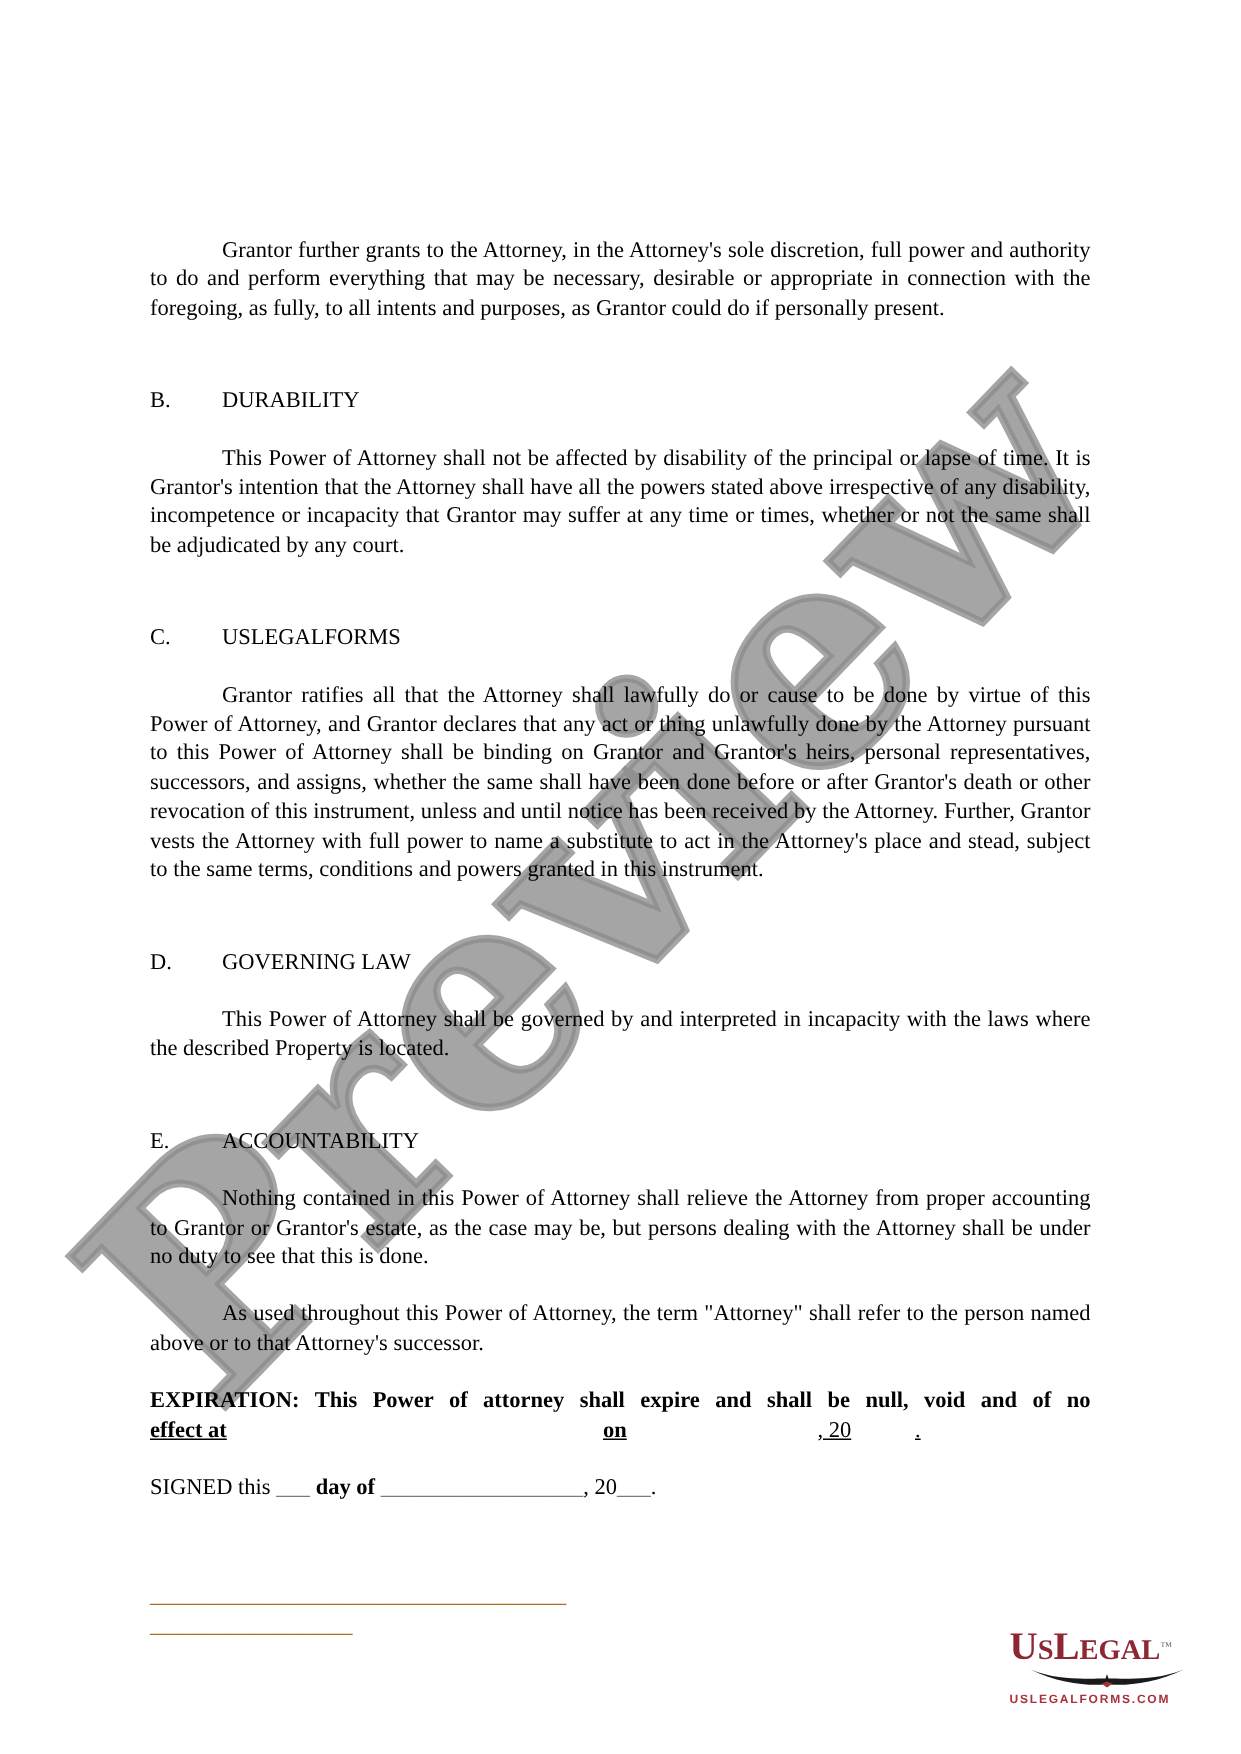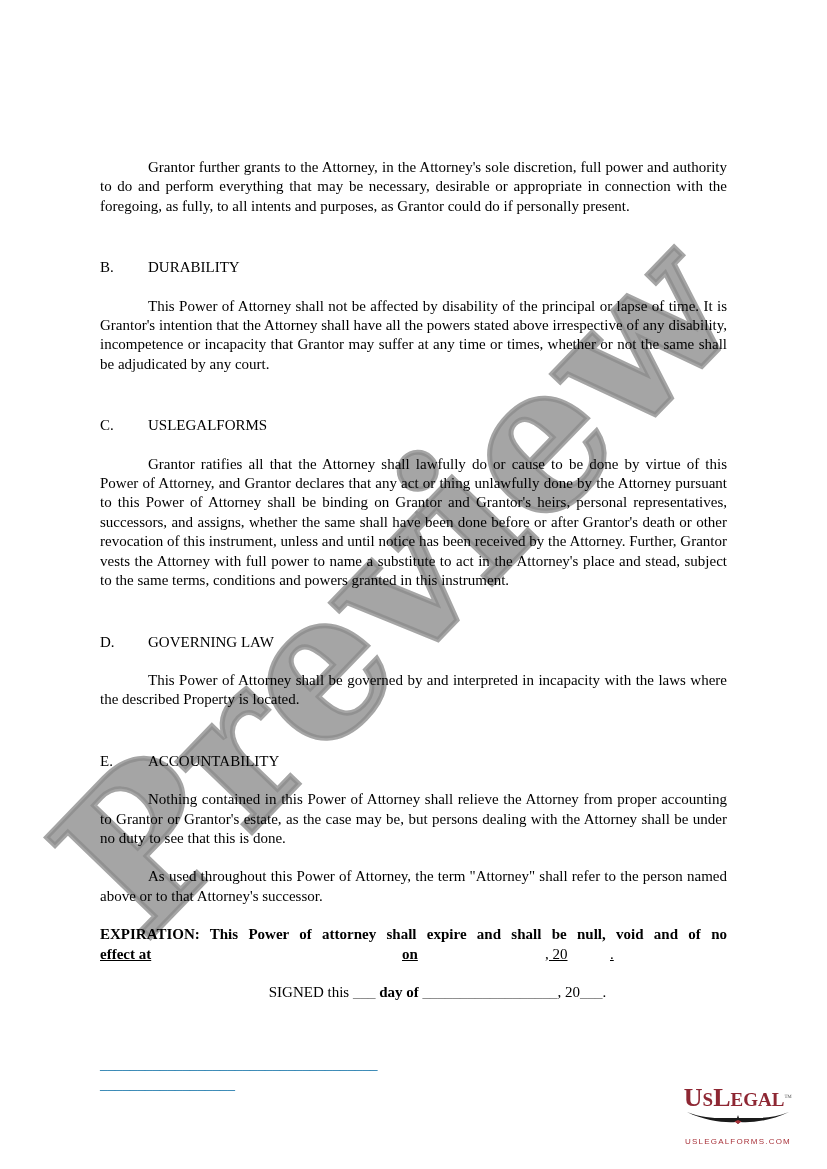--- a/index.html
+++ b/index.html
@@ -69,62 +69,59 @@
     font-weight: bold;
   }
   .expiration-line2 span { position: absolute; top: 0; text-decoration: underline; }
   .exp-effect-at { left: 0; }
   .exp-on        { left: 302px; }
   .exp-year      { left: 445px; font-weight: normal; }
   .exp-period    { left: 510px; font-weight: normal; }
 
   
   .signed-line {
-    margin-left: 48px;
     margin-bottom: 19px;
     white-space: nowrap;
-    text-align: center;
   }
   .signed-line .bold { font-weight: bold; }
   .blank { color: #6e6e6e; letter-spacing: 0; }
 
   
   .sig-block { margin-top: 52px; }
   .sig-line {
-    color: #0369a1;
+    color: #a16207;
     line-height: 20px;
     white-space: nowrap;
   }
 
   
   .logo {
     position: absolute;
     right: 24px;
     top: 1086px;
     width: 130px;
-    text-align: center;
     z-index: 1;
   }
   .logo-text {
     font-family: "Liberation Serif", serif;
     color: #8e2733;
     white-space: nowrap;
     line-height: 24px;
   }
   .logo-text .big   { font-size: 26px; font-weight: bold; }
   .logo-text .small { font-size: 19px; font-weight: bold; }
   .logo-text .tm    { font-size: 8px;  color: #6b6b6b; vertical-align: top; }
   .eagle { display: block; margin: -2px auto 0 auto; }
   .logo-tagline {
     font-family: "Liberation Sans", sans-serif;
     font-size: 8px;
-    font-weight: normal;
+    font-weight: bold;
     letter-spacing: 1.2px;
     color: #a8323a;
-    margin-top: 13px;
+    margin-top: 3px;
     white-space: nowrap;
   }
 </style>
 </head>
 <body>
 
 <div class="watermark">Preview</div>
 
 <div class="doc">
 

